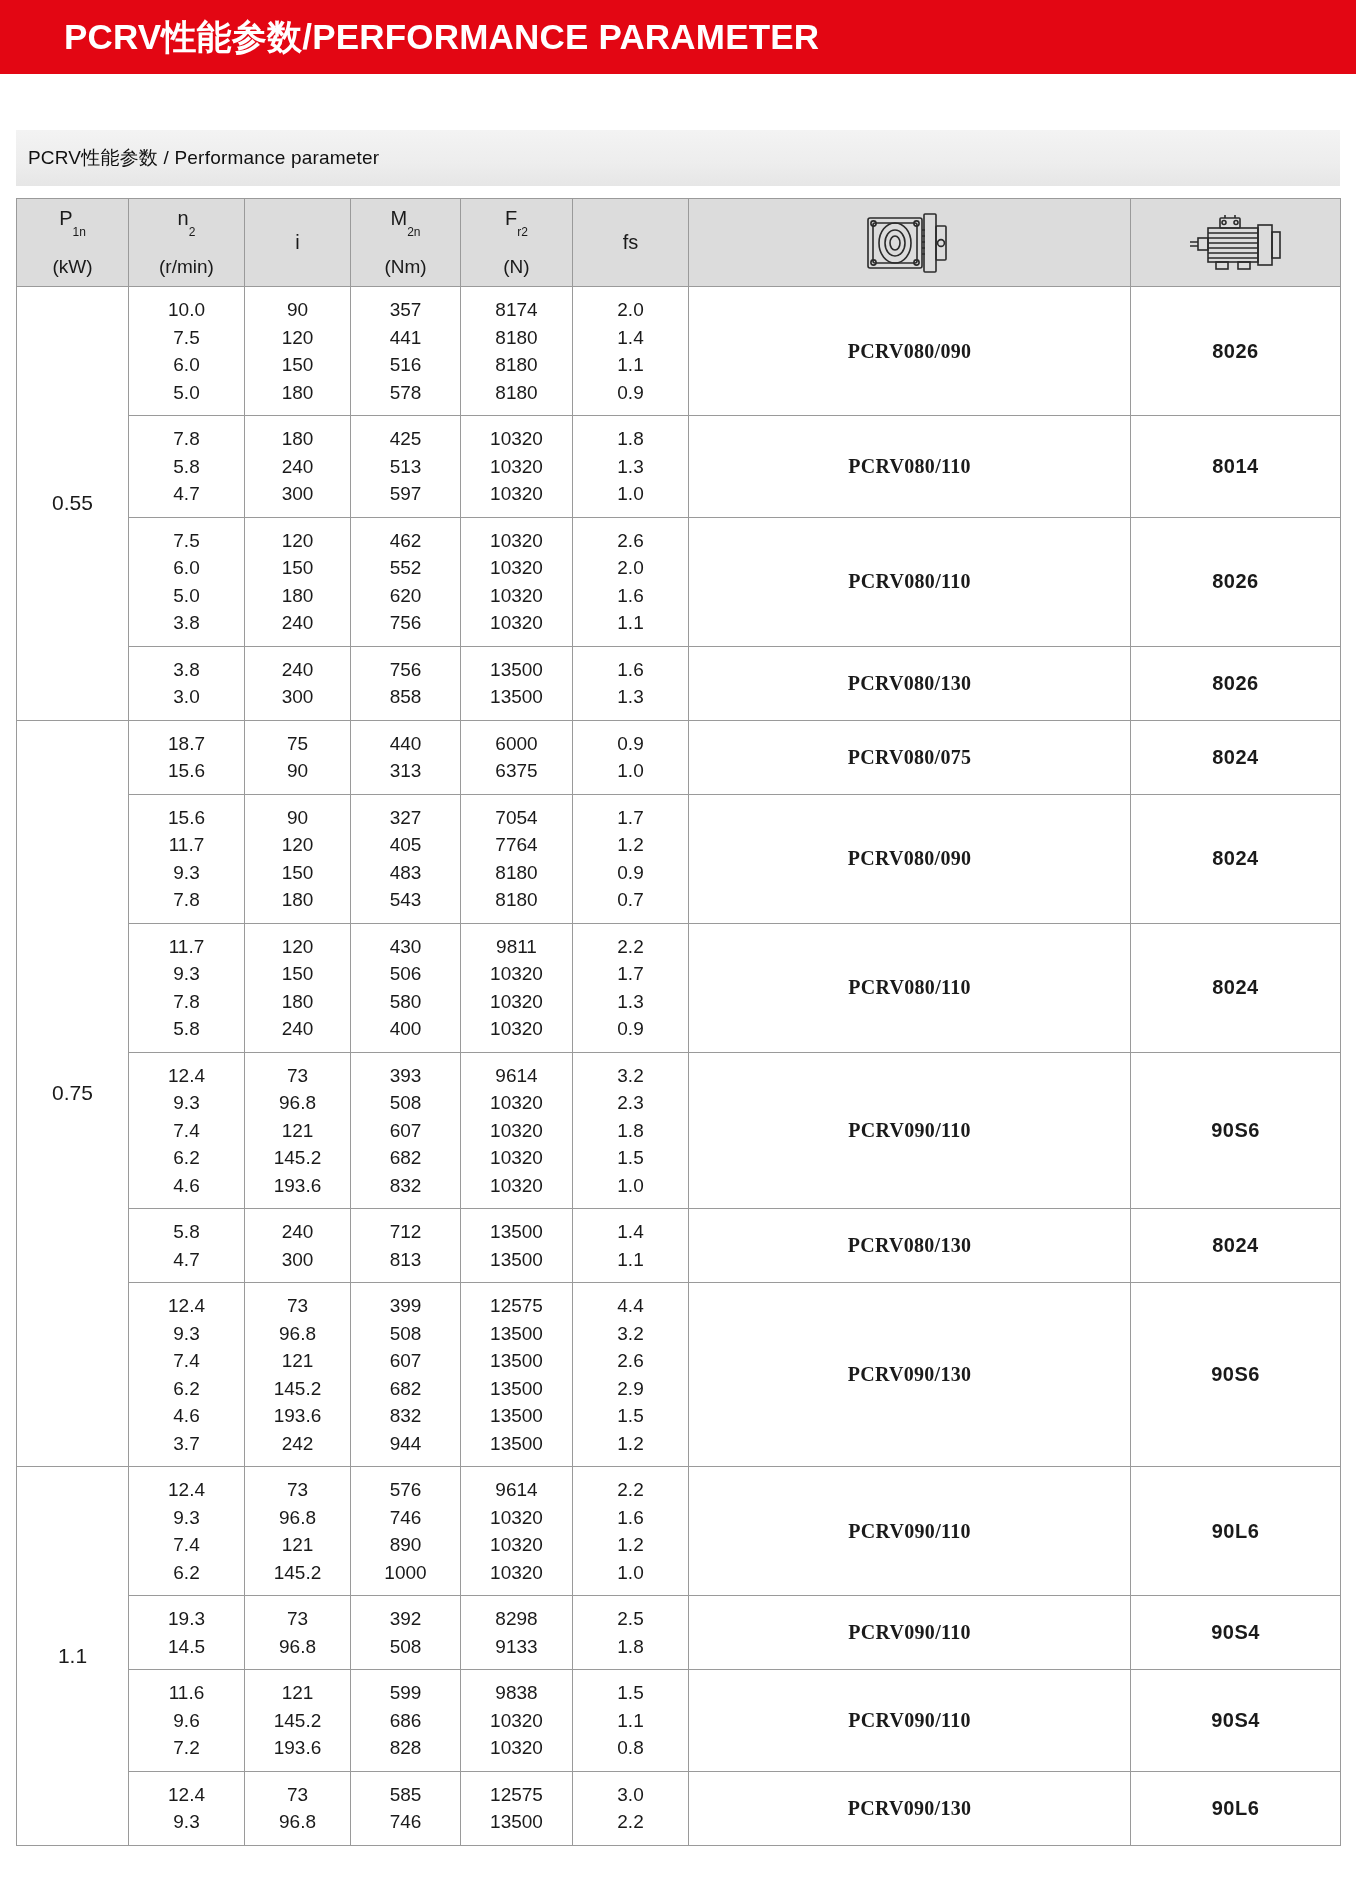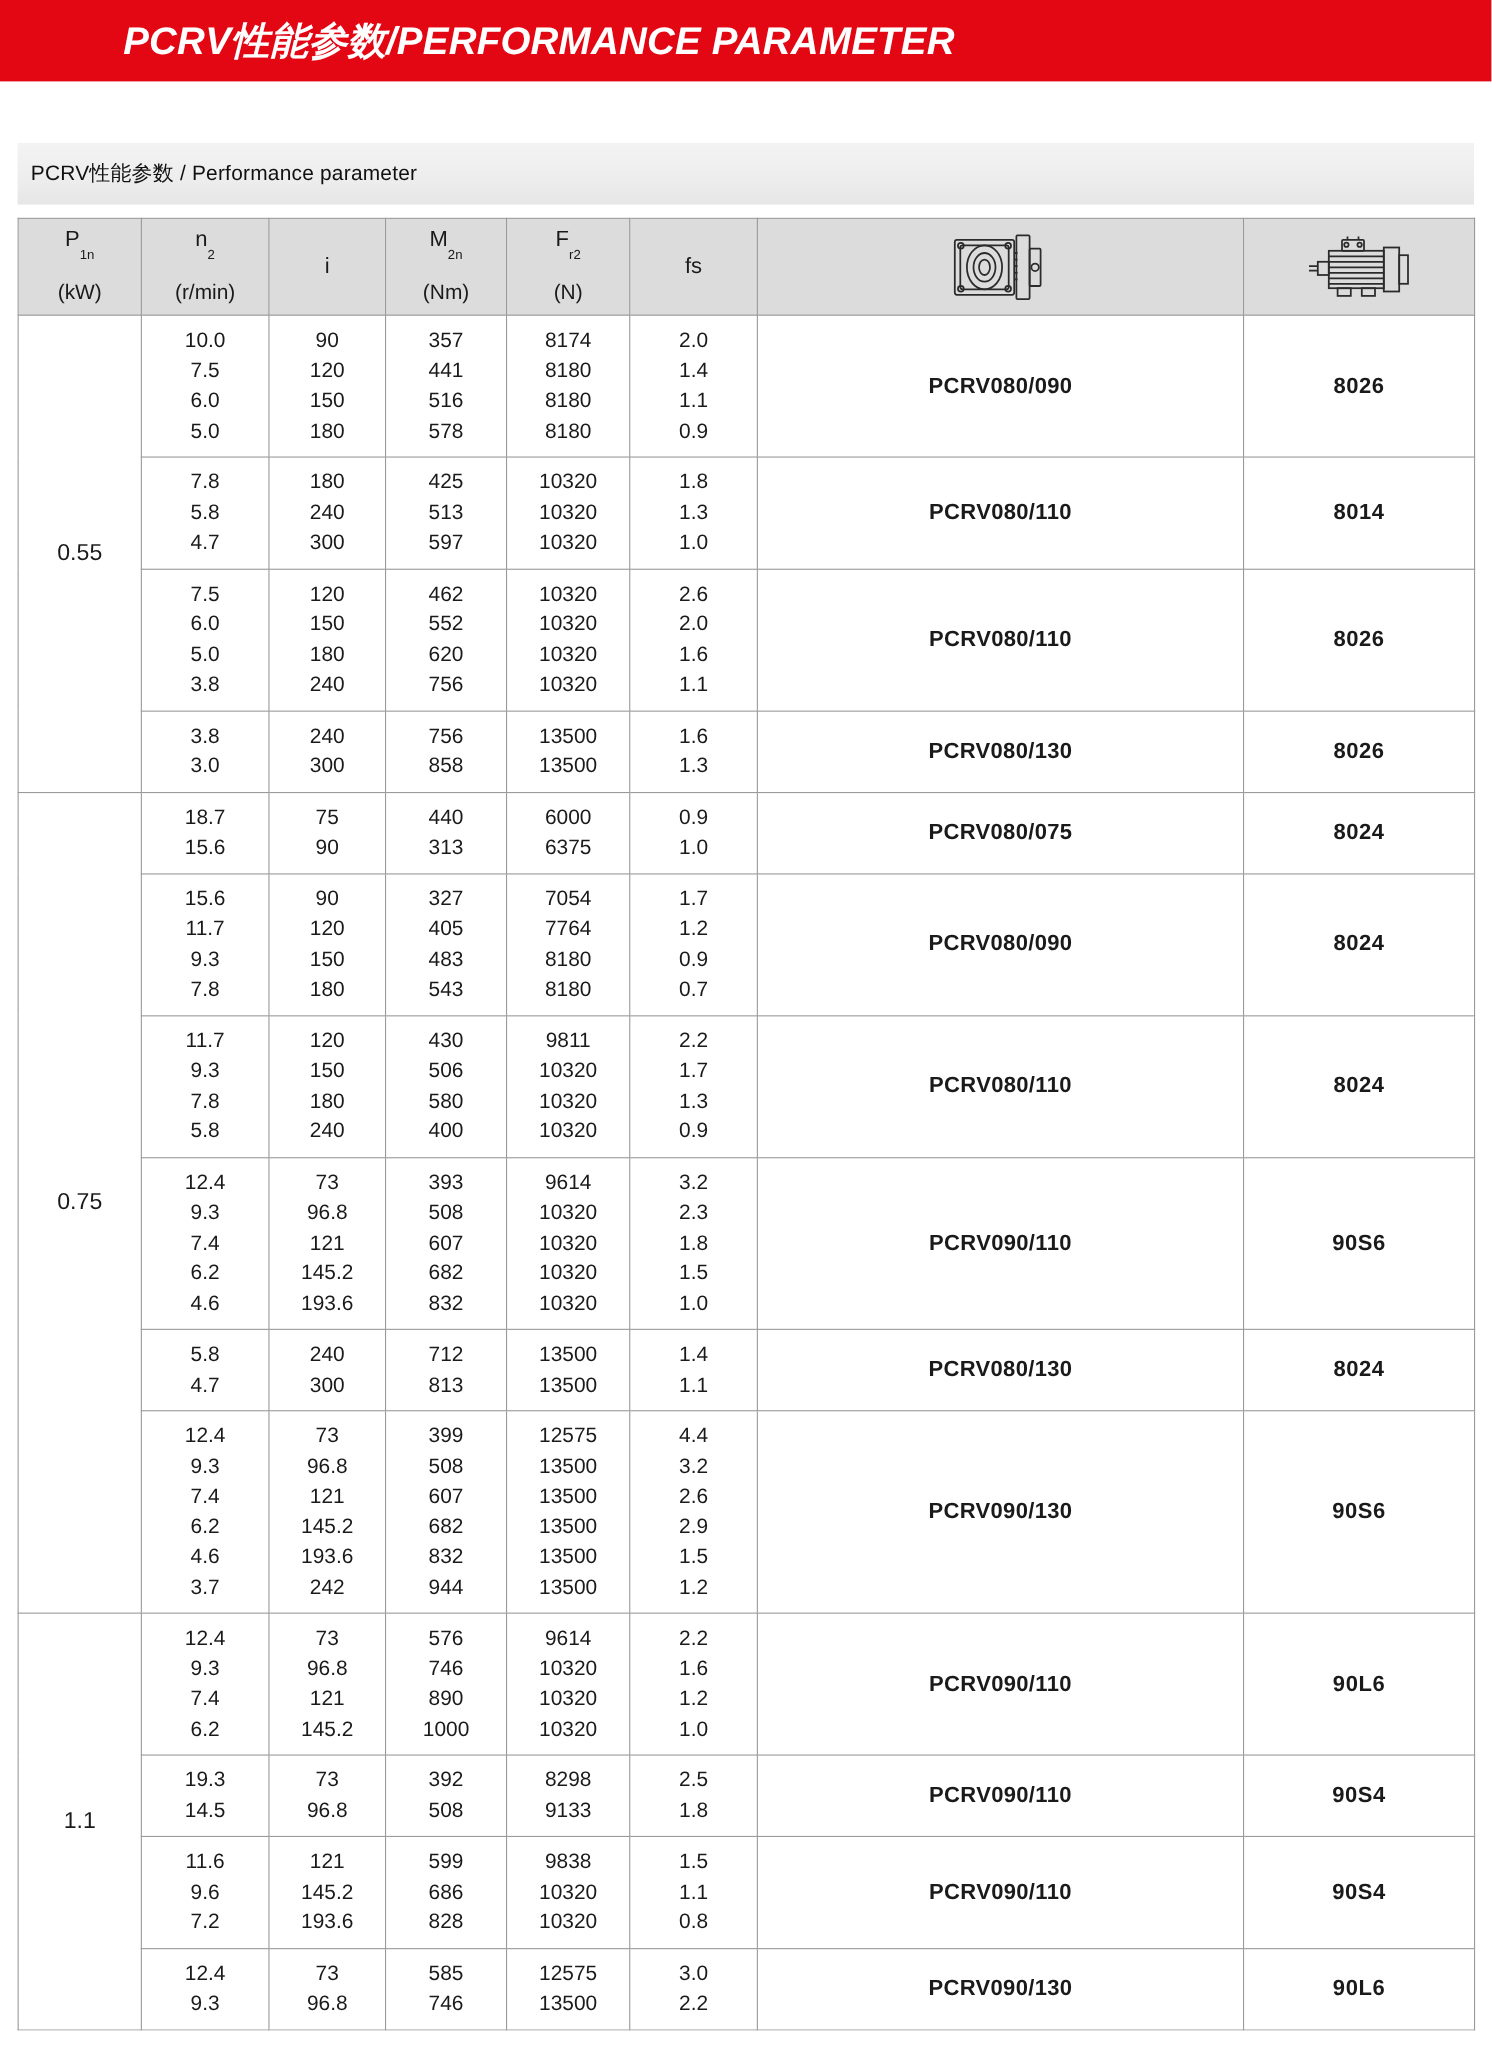--- a/index.html
+++ b/index.html
@@ -9,22 +9,21 @@
     font-family: "Liberation Sans", sans-serif;
   }
   .page { width: 1356px; position: relative; }
 
   
   .banner {
     background: #e30613;
     height: 74px;
     display: flex;
     align-items: center;
-    padding-left: 112px;
-    font-style: italic;
+    padding-left: 64px;
   }
   .banner-title {
     color: #ffffff;
     font-size: 35px;
     font-weight: bold;
     letter-spacing: .2px;
     white-space: nowrap;
   }
 
   
@@ -86,20 +85,21 @@
   .stack { padding: 9px 0; }
   .stack .ln {
     line-height: 27.5px;
     height: 27.5px;
     font-size: 19px;
   }
   td.model {
     font-size: 20px;
     font-weight: bold;
     letter-spacing: .3px;
+    font-family: Liberation Serif, serif;
   }
   td.motor {
     font-size: 20px;
     font-weight: bold;
     letter-spacing: .5px;
   }
 
   col.c-p   { width: 112px; }
   col.c-n   { width: 116px; }
   col.c-i   { width: 106px; }

